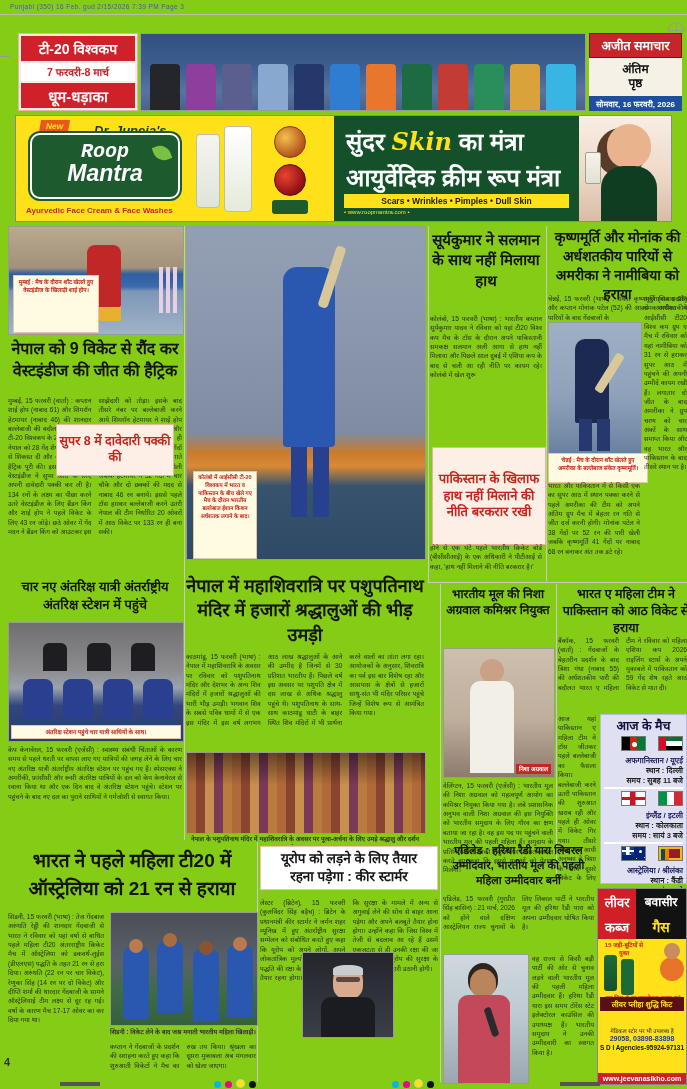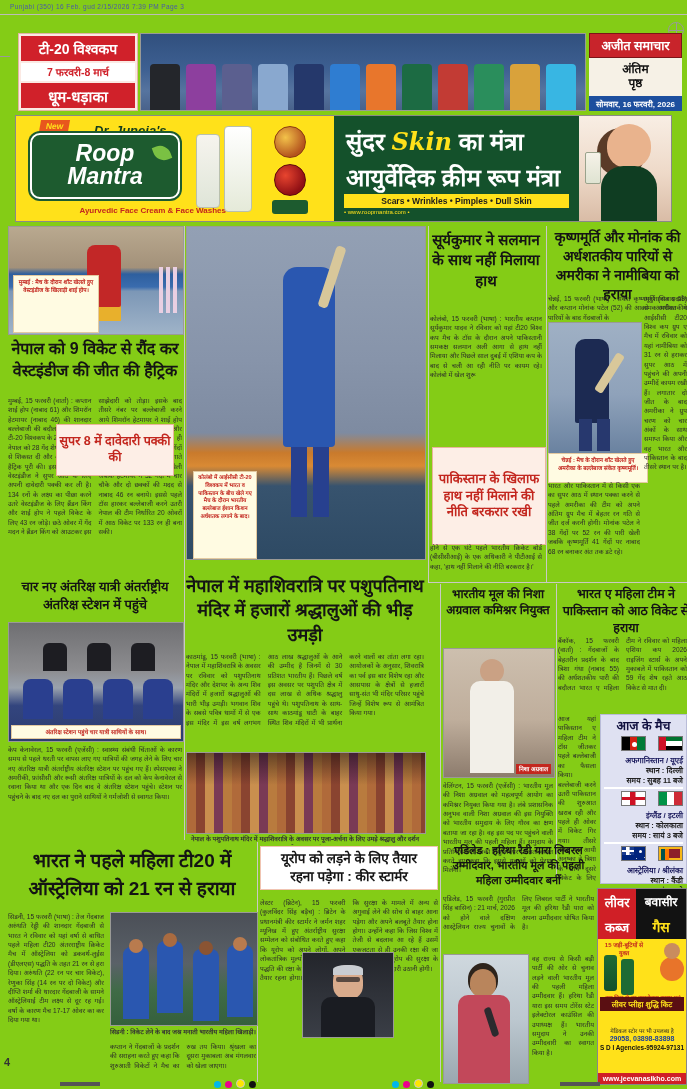--- a/index.html
+++ b/index.html
@@ -86,25 +86,25 @@
     </div>
     <div style="background:#1d4f9e;color:#fff;font-weight:bold;font-size:8px;text-align:center;padding:2px 0;">सोमवार, 16 फरवरी, 2026</div>
   </div>
 
   <div class="abs" style="left:15px;top:115px;width:657px;height:107px;border:1px solid #8a8a86;display:flex;box-sizing:border-box;">
     <div style="width:318px;background:#ffe11a;position:relative;">
       <div class="abs" style="left:24px;top:4px;background:#e8571d;color:#ffe11a;font-weight:bold;font-size:8.5px;padding:1px 6px;transform:skewX(-10deg);">New</div>
       <div class="abs" style="left:78px;top:7px;font-size:13px;color:#143d1e;font-style:italic;font-weight:bold;">Dr. Juneja's</div>
       <div class="abs" style="left:14px;top:17px;width:150px;height:66px;background:#1d5b2f;border-radius:10px;border:2px solid #fff;box-shadow:0 0 0 2px #1d5b2f;
            color:#fff;font-weight:bold;font-style:italic;text-align:center;line-height:1.0;padding-top:7px;box-sizing:border-box;">
-        <span style="font-size:23px;display:block;">Roop</span>
+        <span style="font-size:20px;display:block;font-family:Liberation Mono, monospace;">Roop</span>
         <span style="font-size:23px;display:block;">Mantra</span>
         <span class="abs" style="right:8px;top:10px;width:16px;height:16px;background:#7ac143;border-radius:0 70% 0 70%;transform:rotate(-20deg);"></span>
       </div>
-      <div class="abs" style="left:10px;top:90px;width:200px;font-size:8px;font-weight:bold;color:#c3271f;text-align:right;">Ayurvedic Face Cream &amp; Face Washes</div>
+      <div class="abs" style="left:10px;top:90px;width:200px;font-size:8px;font-weight:bold;color:#c3271f;">Ayurvedic Face Cream &amp; Face Washes</div>
       <div class="abs" style="left:180px;top:18px;width:22px;height:72px;background:linear-gradient(180deg,#f6f4ee,#dfe5d8);border:1px solid #b9c0ad;border-radius:4px;"></div>
       <div class="abs" style="left:208px;top:10px;width:26px;height:84px;background:linear-gradient(180deg,#ffffff,#e5ead9);border:1px solid #b9c0ad;border-radius:4px;"></div>
       <div class="abs" style="left:258px;top:10px;width:30px;height:30px;border-radius:50%;background:radial-gradient(circle at 35% 35%,#f3c24a,#b4541e 70%);border:1px solid #8a3a10;"></div>
       <div class="abs" style="left:258px;top:48px;width:30px;height:30px;border-radius:50%;background:radial-gradient(circle at 35% 35%,#e8452f,#8f0f14 70%);border:1px solid #5f090c;"></div>
       <div class="abs" style="left:256px;top:84px;width:36px;height:14px;background:#1d5b2f;border-radius:3px;"></div>
     </div>
     <div style="flex:1;background:#14512b;position:relative;color:#fff;">
       <div class="abs" style="left:12px;top:8px;font-size:24px;font-weight:bold;white-space:nowrap;">
         <span>सुंदर</span>
         <span style="color:#ffe11a;font-style:italic;font-family:'DejaVu Serif','Liberation Serif',serif;">Skin</span>

